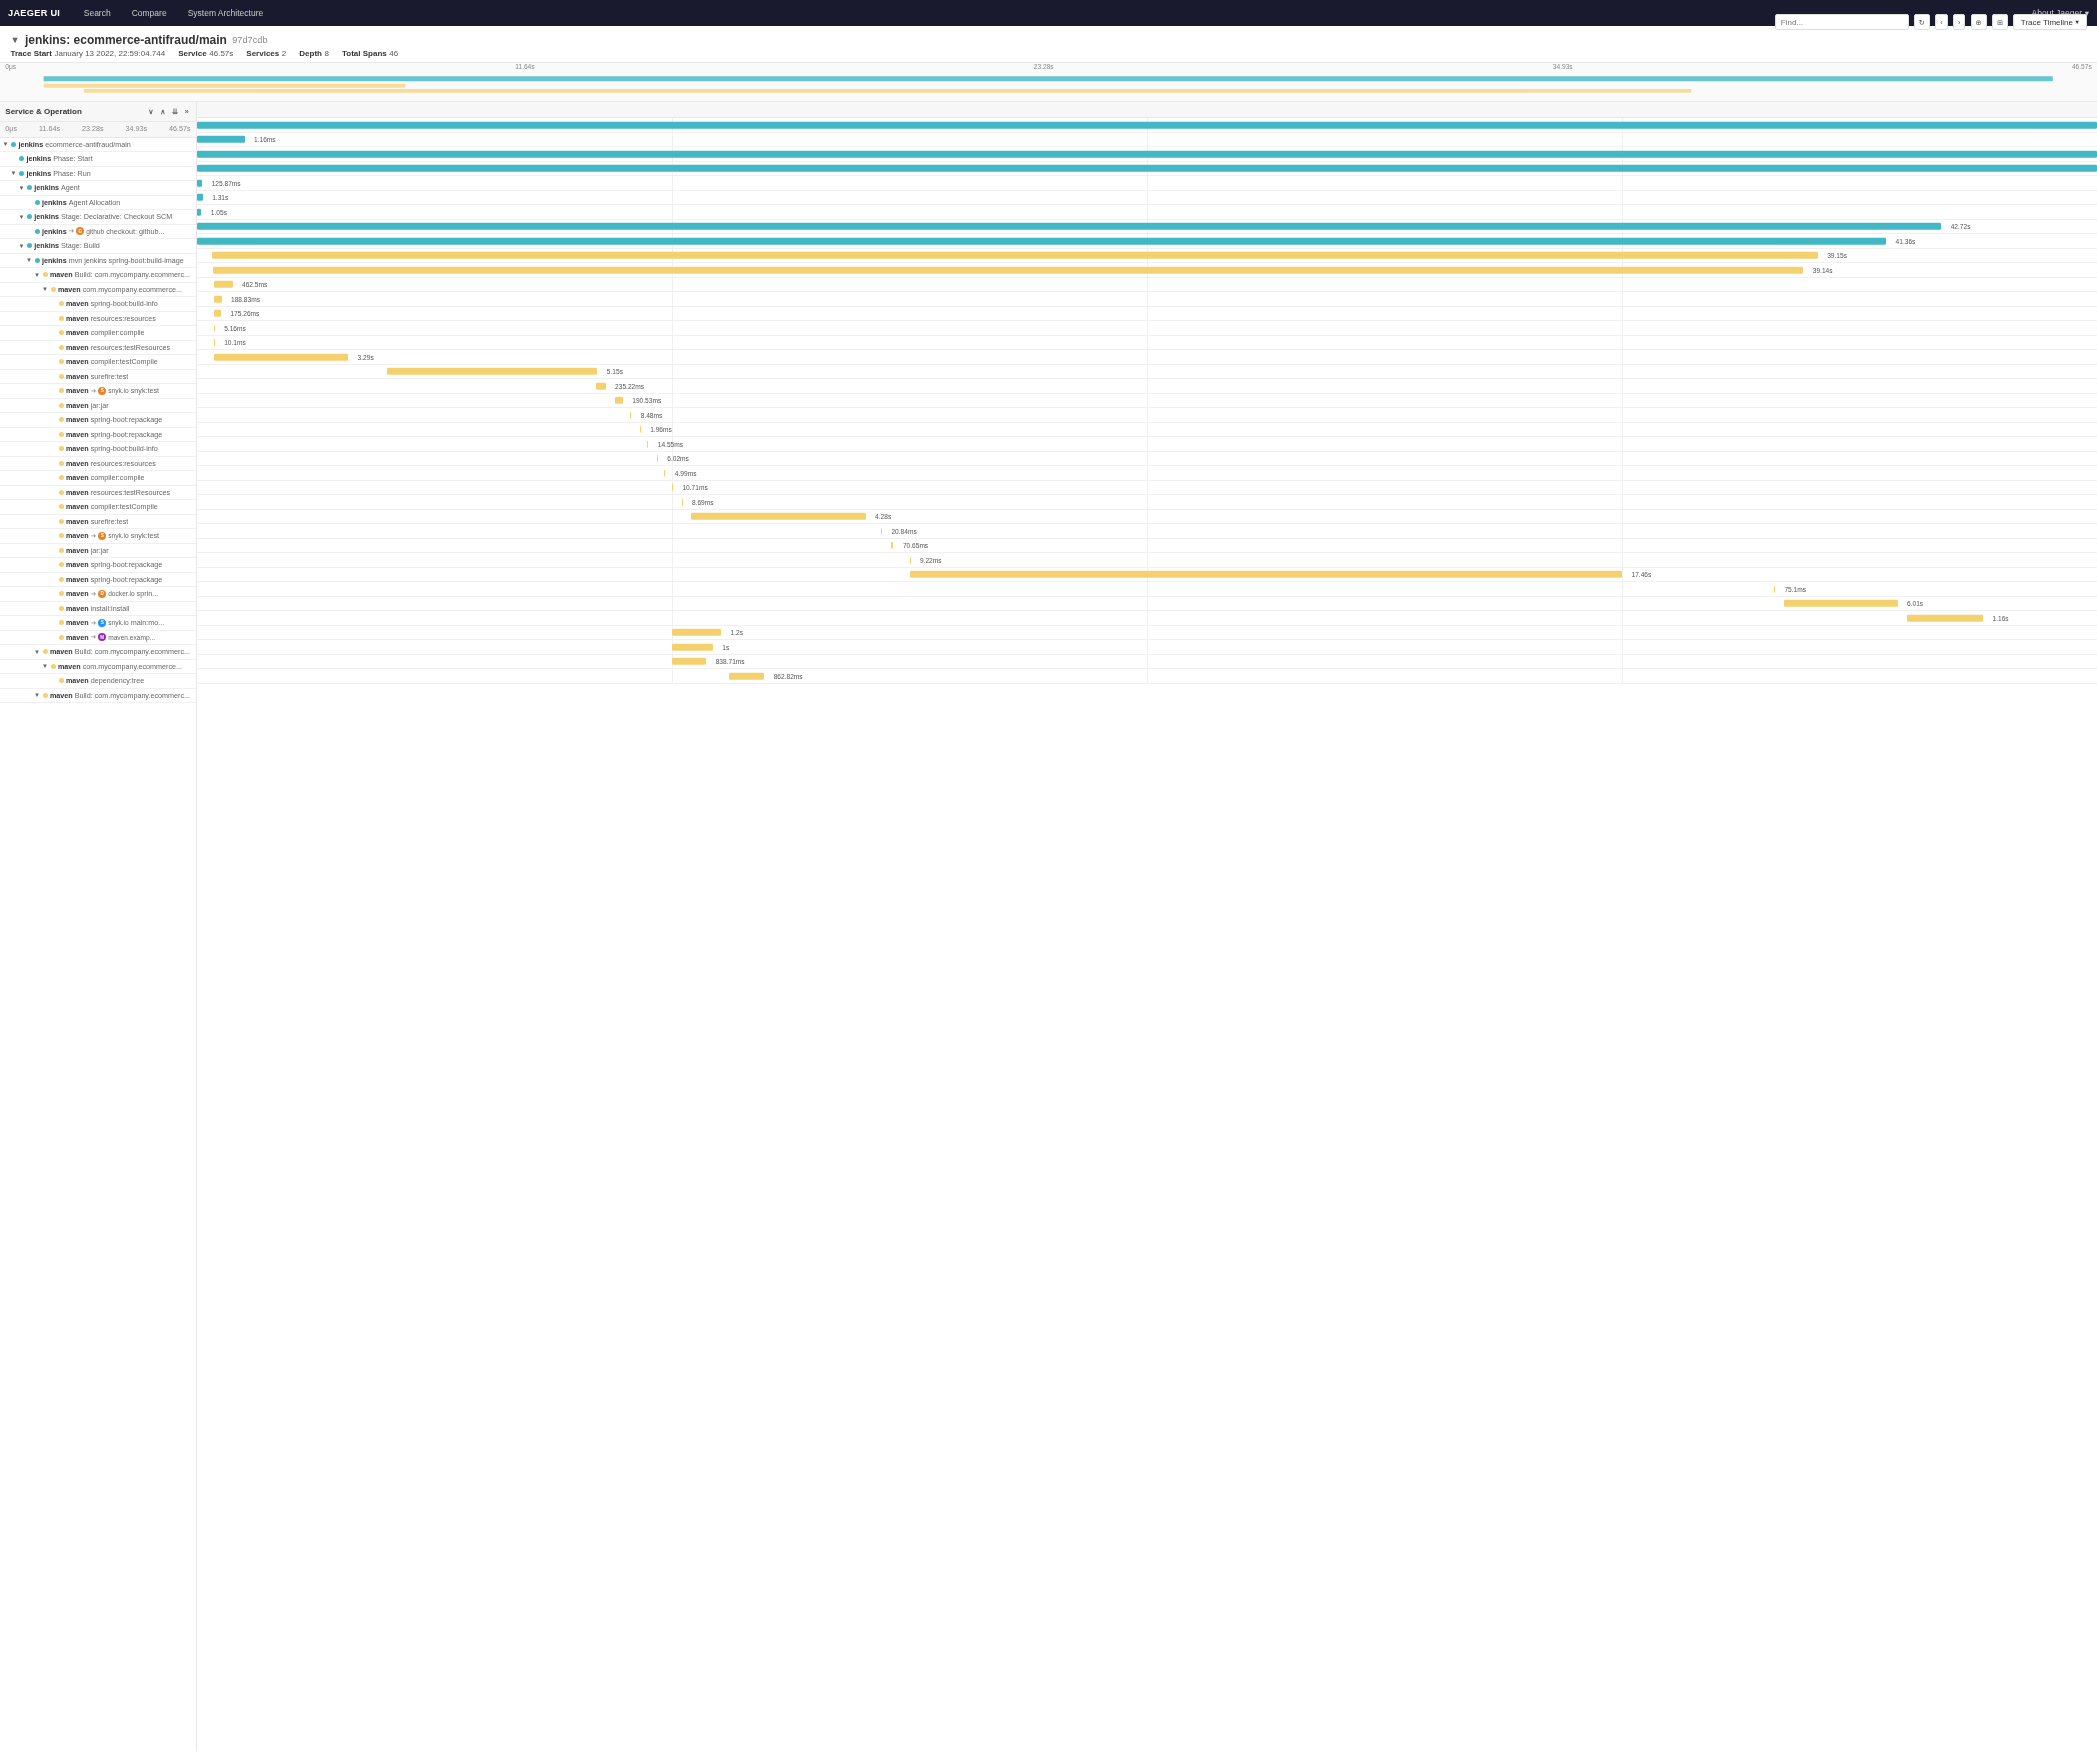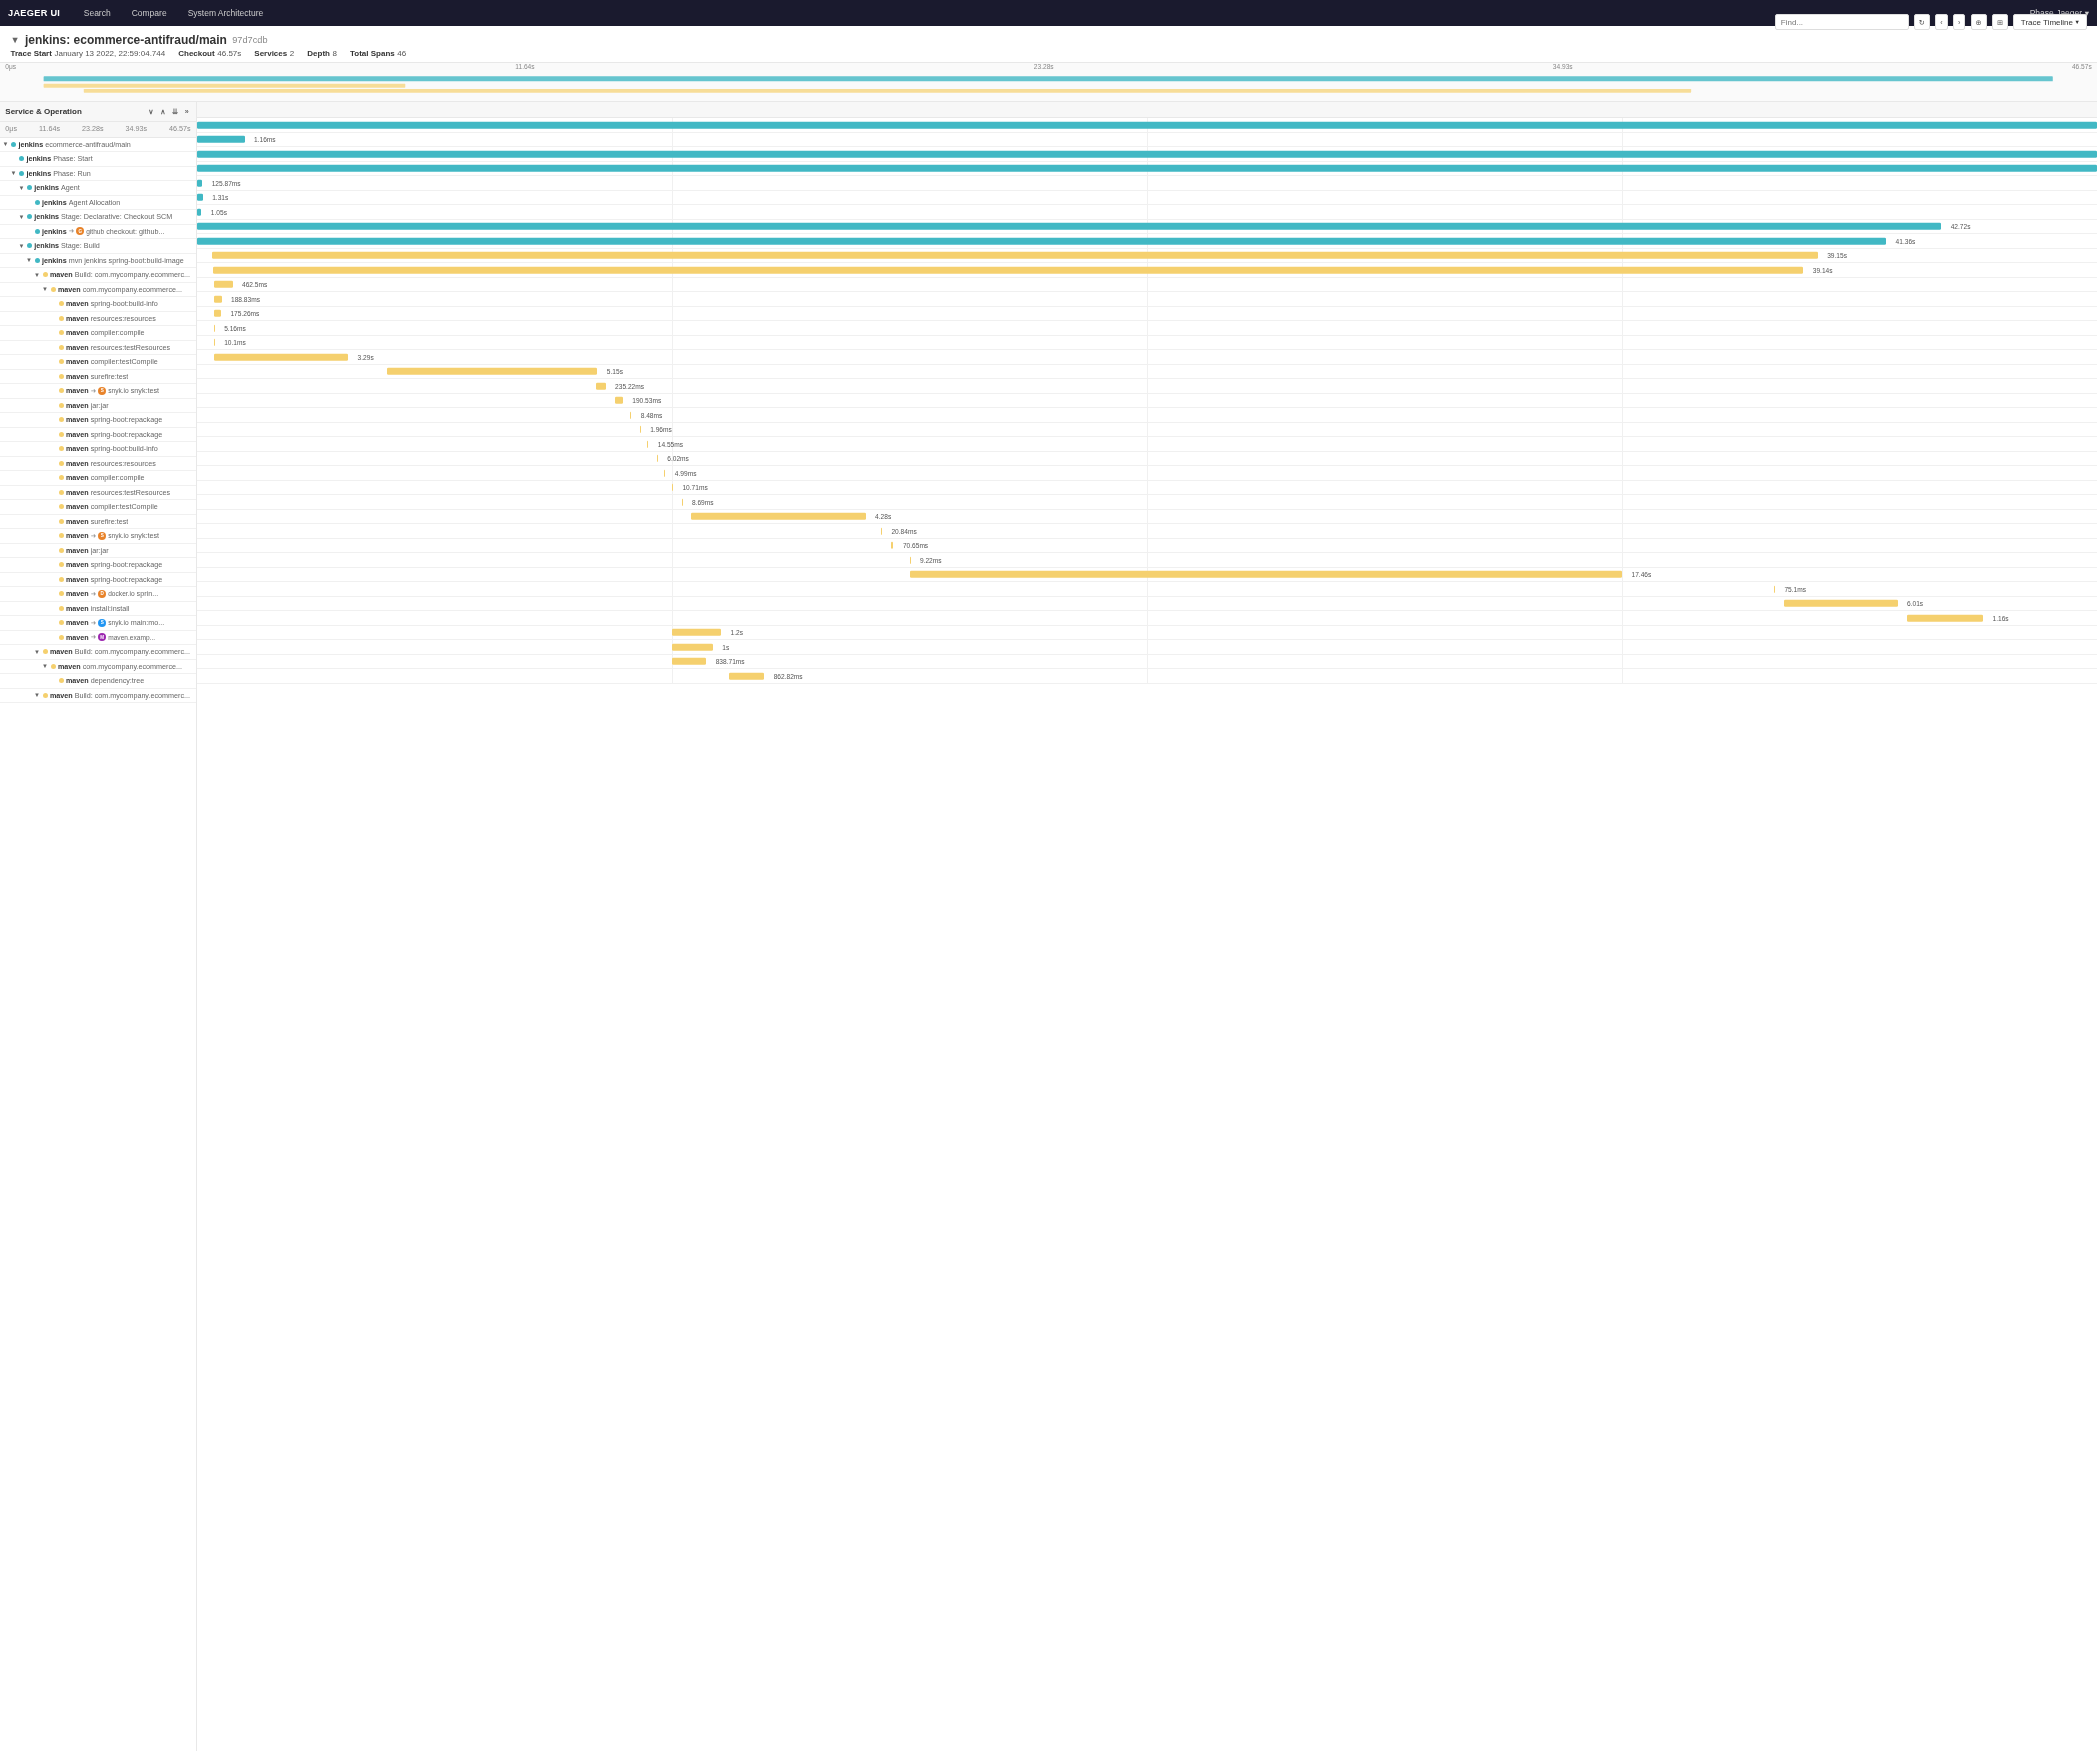--- a/index.html
+++ b/index.html
@@ -59,21 +59,21 @@
     .indent-6 { padding-left: 50px; }
   </style>
 </head>
 <body>
 
 <nav class="top-nav">
   <span class="nav-brand">JAEGER UI</span>
   <span class="nav-item">Search</span>
   <span class="nav-item">Compare</span>
   <span class="nav-item">System Architecture</span>
-  <span class="nav-about">Phase Jaeger</span>
+  <span class="nav-about">About Jaeger</span>
 </nav>
 
 <div class="trace-header">
   <div style="display:flex; justify-content:space-between; align-items:flex-start;">
     <div class="trace-title">
       <span class="chevron">▼</span>
       <span>jenkins: ecommerce-antifraud/main</span>
       <span class="trace-id">97d7cdb</span>
     </div>
     <div class="trace-toolbar">
@@ -85,21 +85,21 @@
       <button class="toolbar-btn icon">⊞</button>
       <button class="trace-timeline-btn">Trace Timeline</button>
     </div>
   </div>
   <div class="trace-meta">
     <span>
       <strong>Trace Start</strong>
       <span>January 13 2022, 22:59:04.744</span>
     </span>
     <span>
-      <strong>Checkout</strong>
+      <strong>Service</strong>
       <span>46.57s</span>
     </span>
     <span>
       <strong>Services</strong>
       <span>2</span>
     </span>
     <span>
       <strong>Depth</strong>
       <span>8</span>
     </span>

